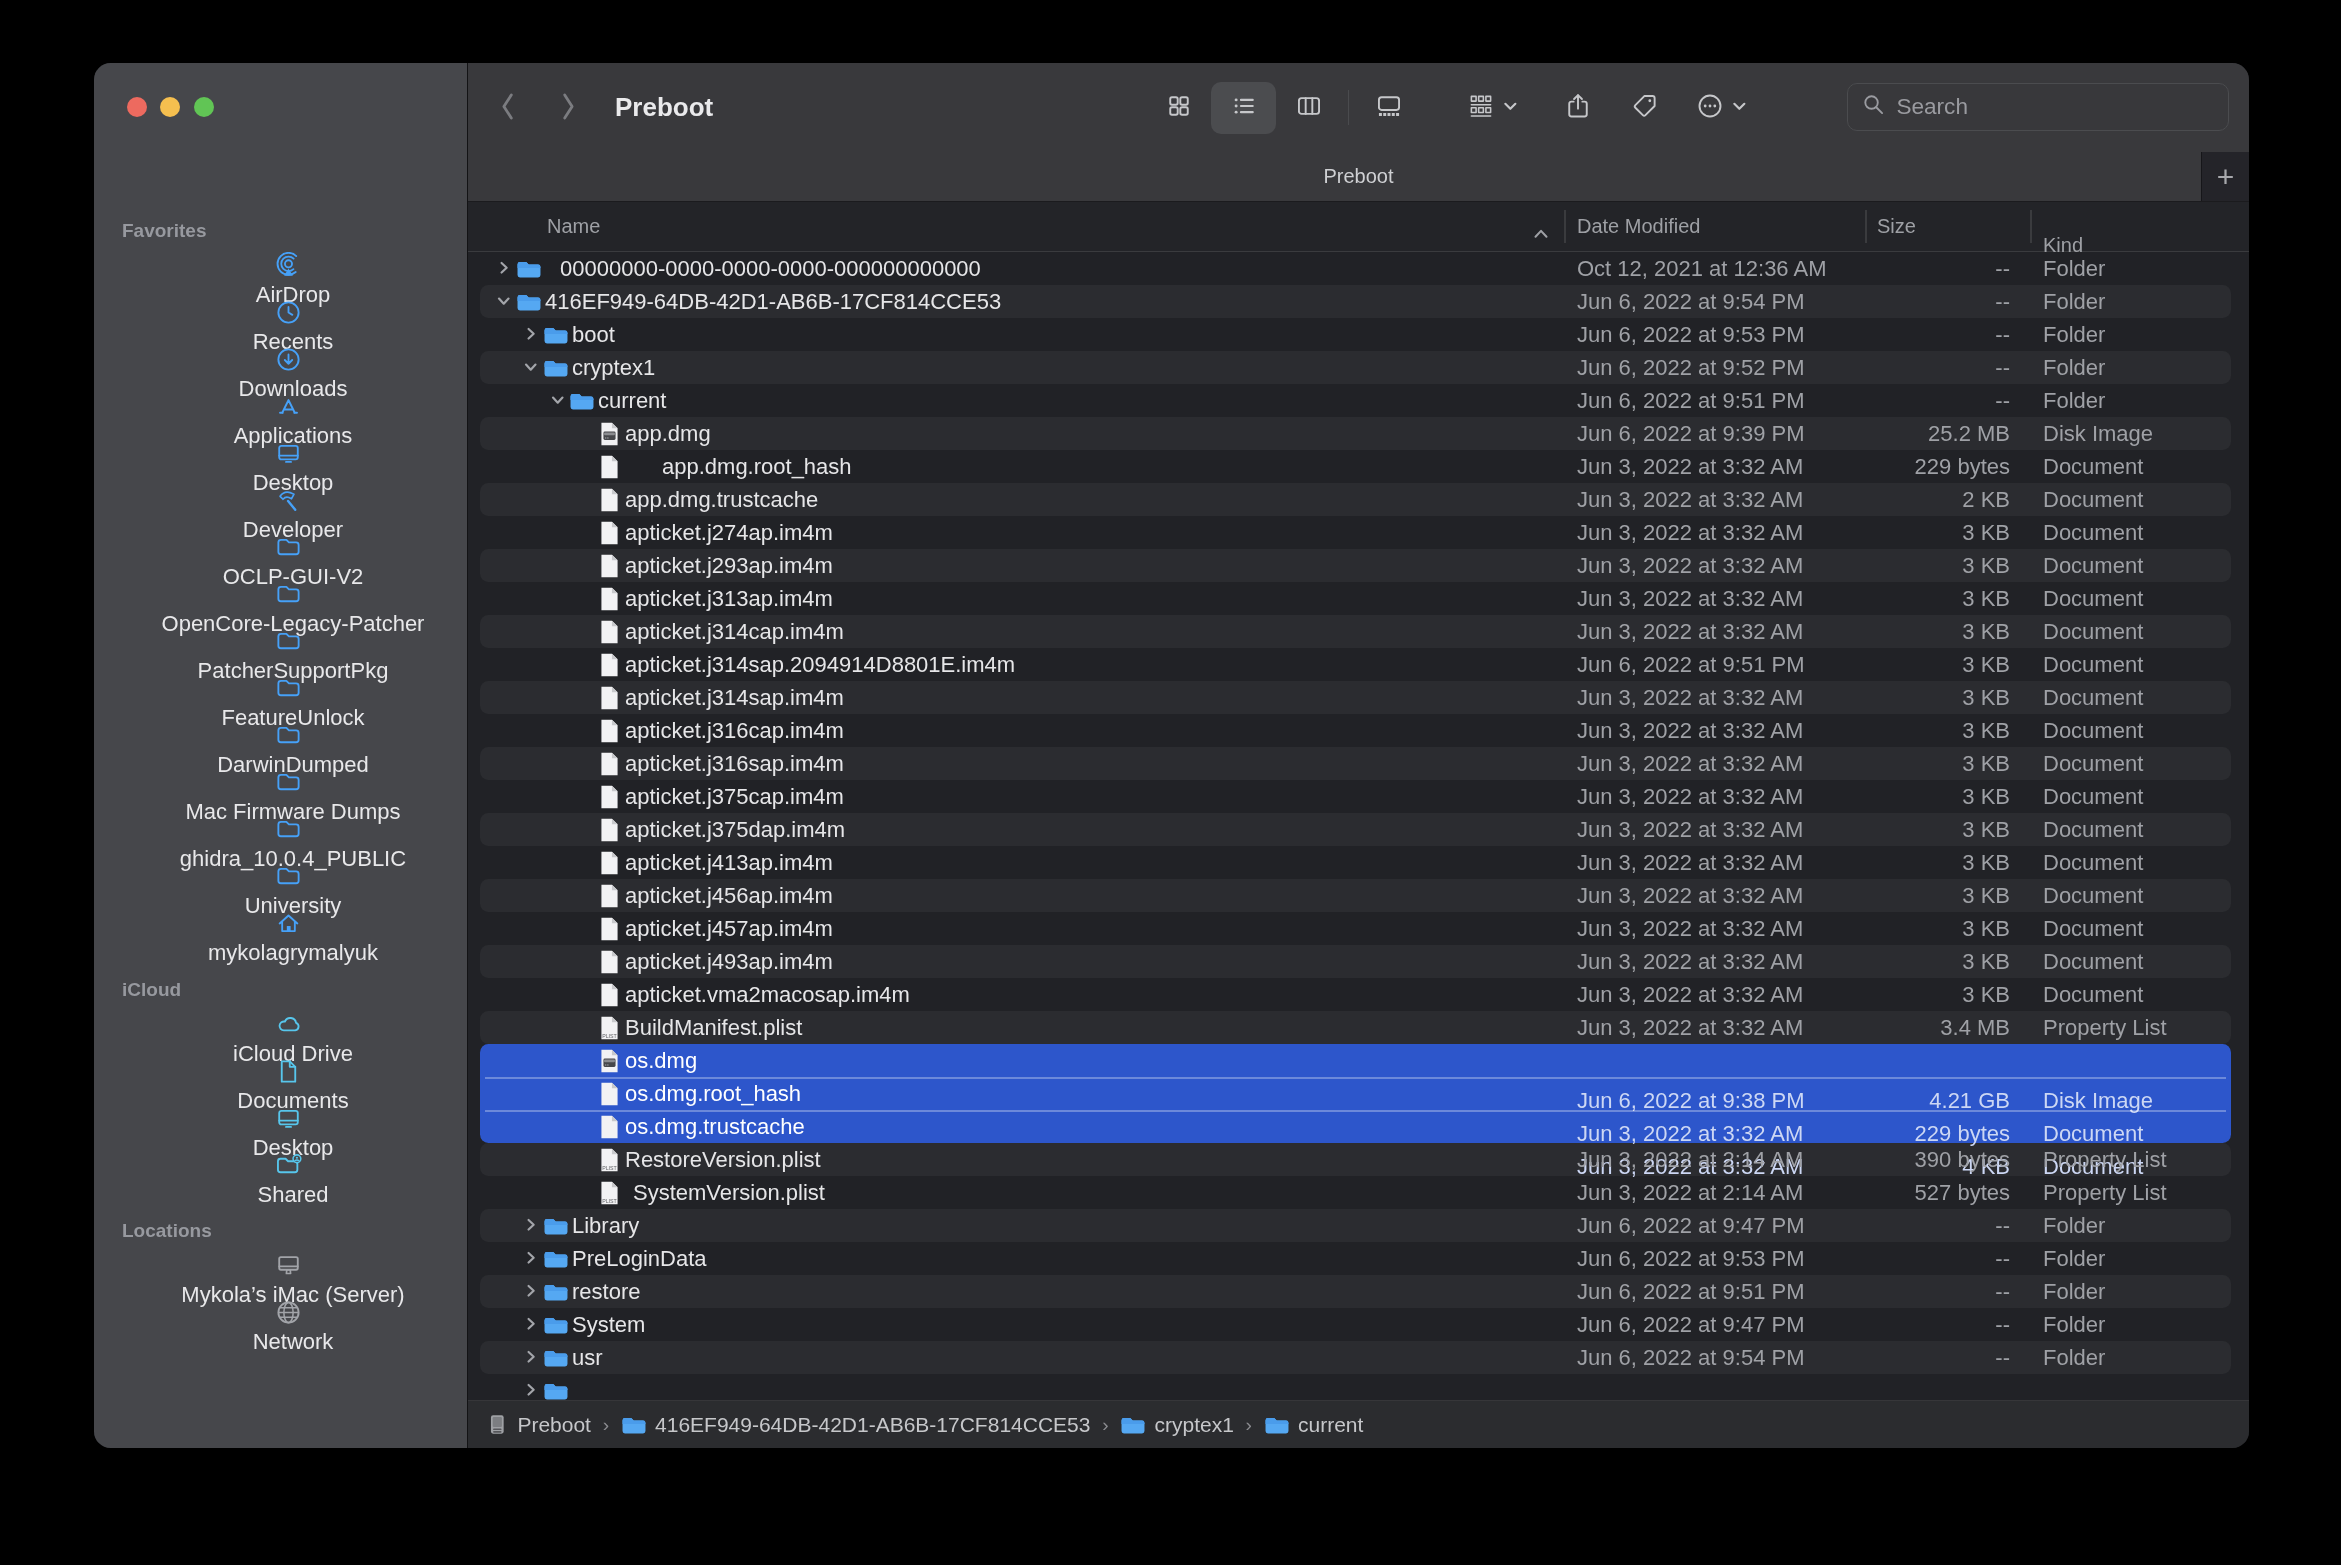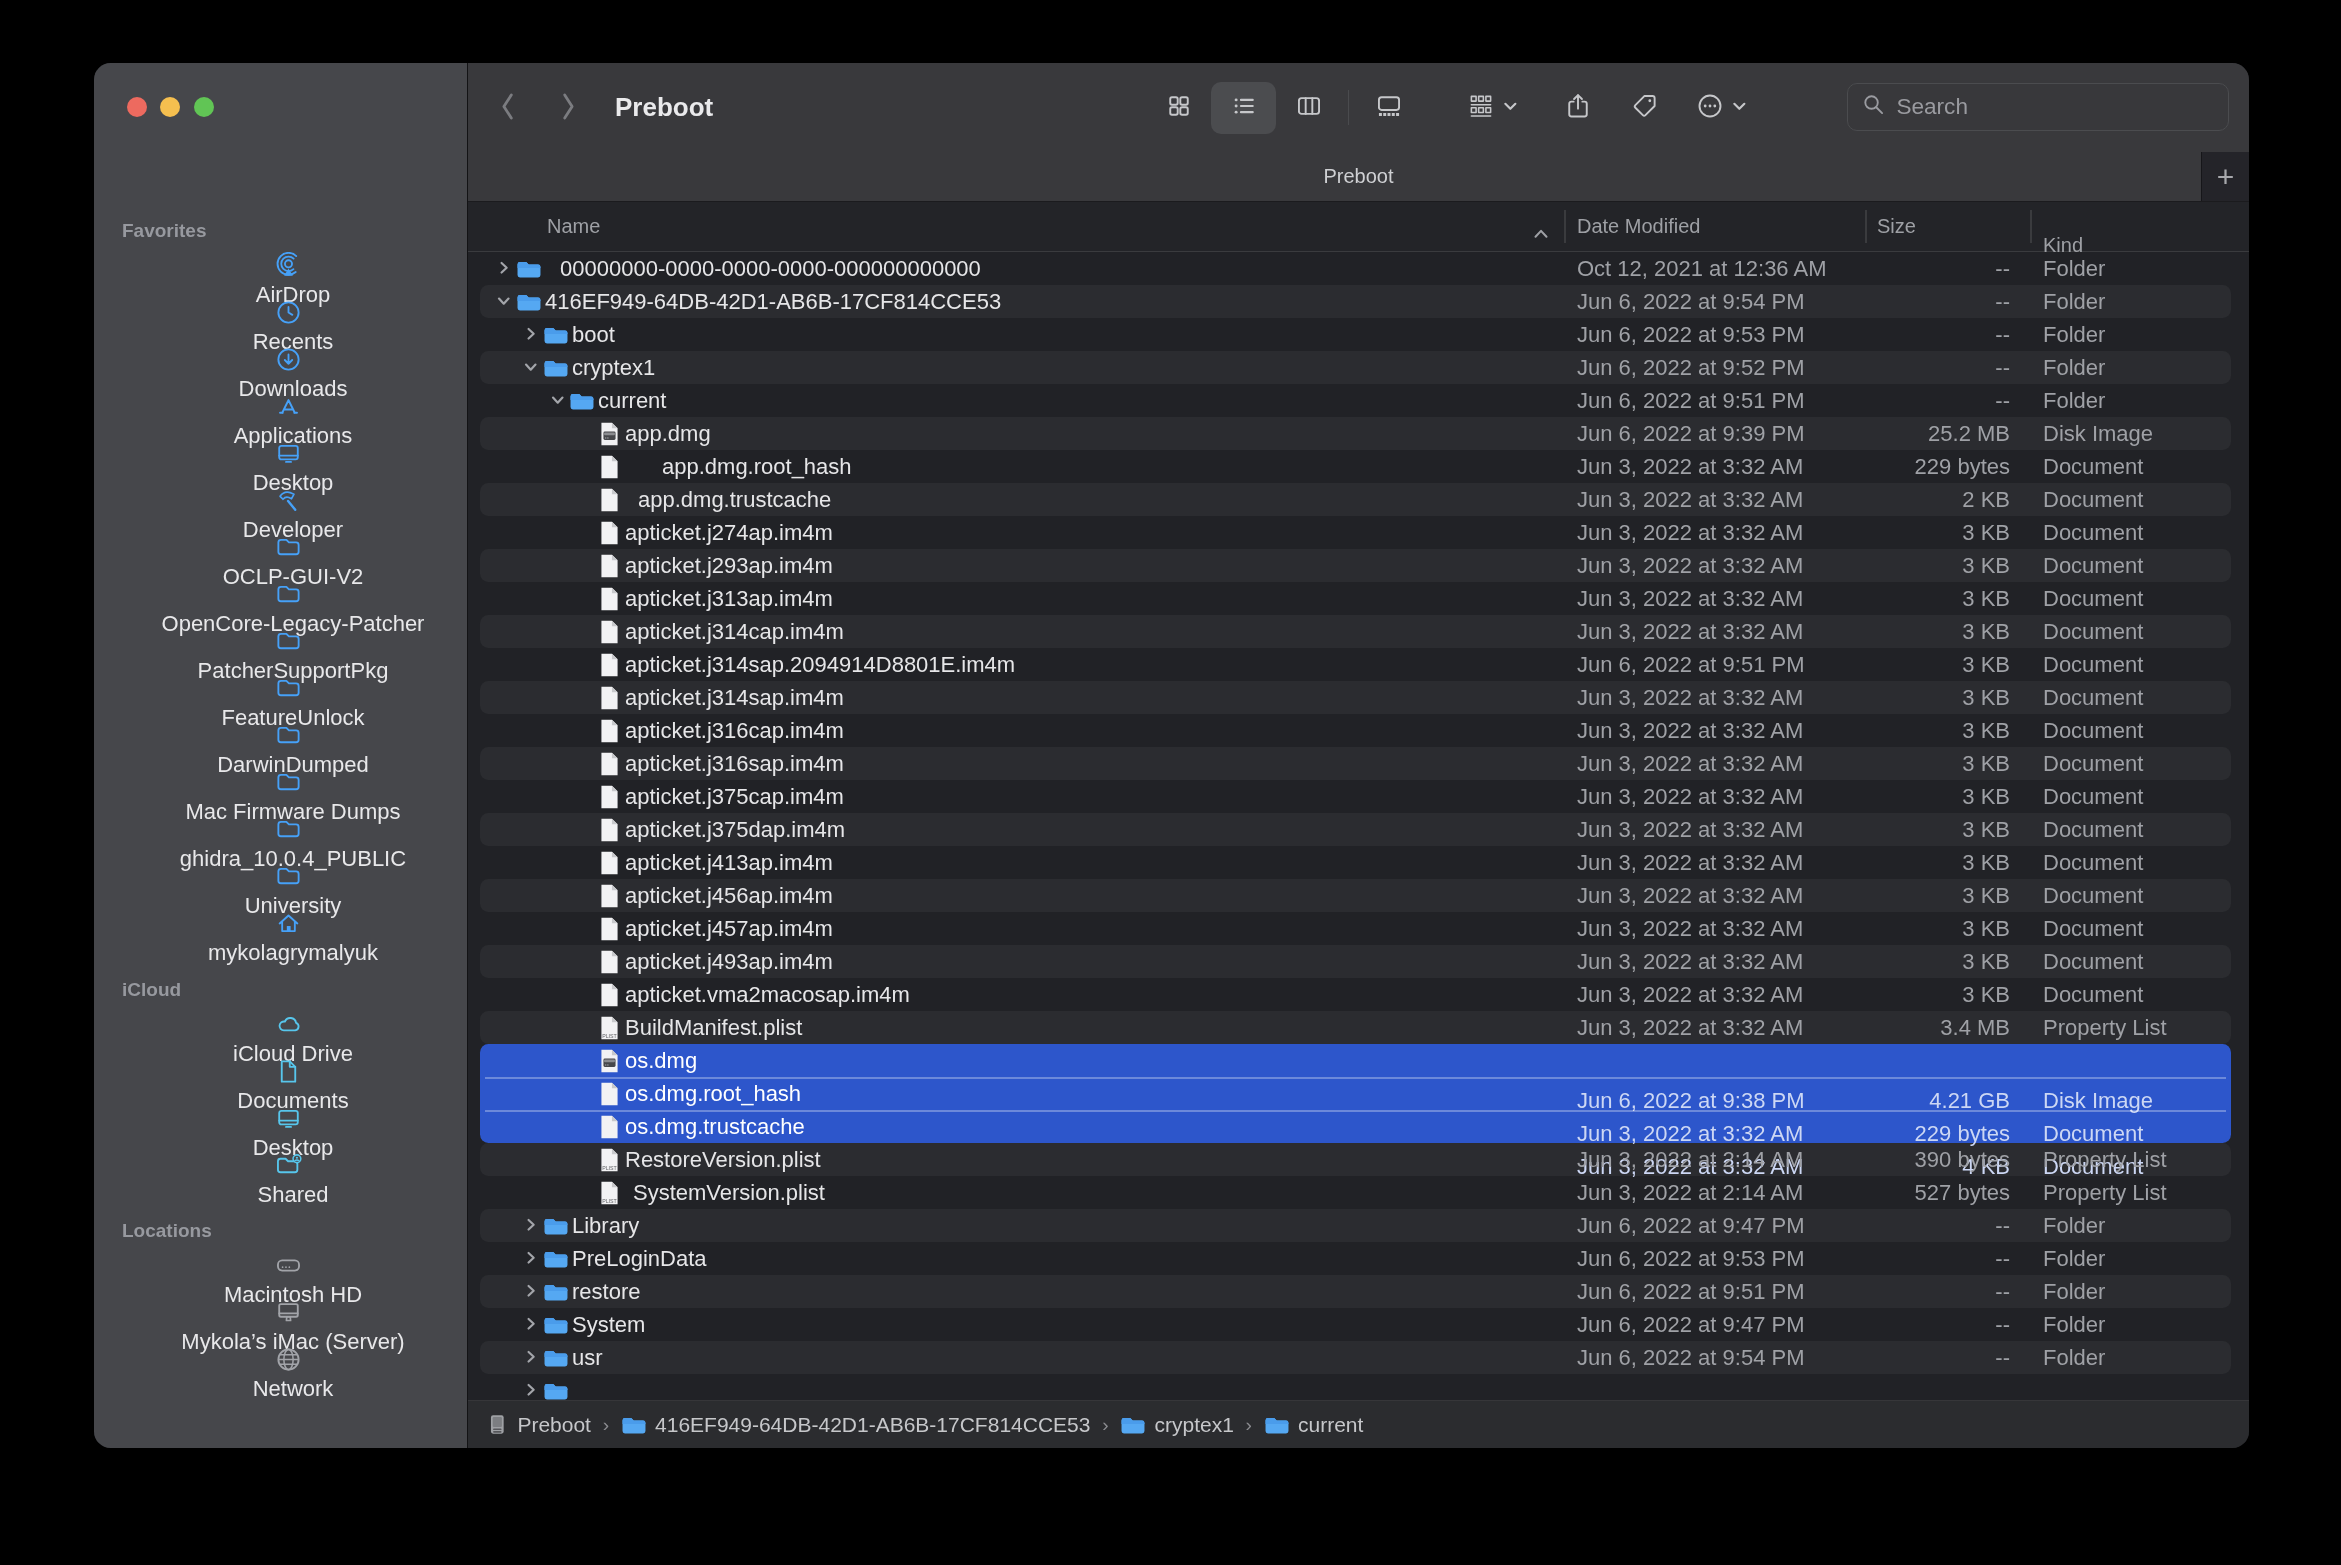--- a/index.html
+++ b/index.html
@@ -258,31 +258,20 @@
               <path d="M3.5 11q0-3 3-3h6l3 3h8q3 0 3 3v7q0 3-3 3h-17q-3 0-3-3z" stroke="#57c6ec" stroke-width="2.2"></path>
               <circle cx="26" cy="8" r="4.6" fill="#46474b" stroke="#57c6ec" stroke-width="1.8"></circle>
               <circle cx="26" cy="6.8" r="1.3" fill="#57c6ec"></circle>
               <path d="M23.5 10.4q2.5-2 5 0" stroke="#57c6ec" stroke-width="1.6"></path>
             </svg>
           </span>
           <span>Shared</span>
         </div>
         <div class="sb-gap"></div>
         <div class="sb-header">Locations</div>
-        <div class="sb-item">
-          <span class="sb-icon">
-            <svg viewBox="0 0 32 32" width="27" height="27" fill="none" stroke-linecap="round" stroke-linejoin="round">
-              <rect x="3.5" y="10" width="25" height="12" rx="5" stroke="#a2a4a9" stroke-width="2.2"></rect>
-              <circle cx="9" cy="18" r="1" fill="#a2a4a9"></circle>
-              <circle cx="13" cy="18" r="1" fill="#a2a4a9"></circle>
-              <circle cx="17" cy="18" r="1" fill="#a2a4a9"></circle>
-            </svg>
-          </span>
-          <span>Macintosh HD</span>
-        </div>
         <div class="sb-item">
           <span class="sb-icon">
             <svg viewBox="0 0 32 32" width="27" height="27" fill="none" stroke-linecap="round" stroke-linejoin="round">
               <rect x="5" y="6" width="22" height="15" rx="2" stroke="#a2a4a9" stroke-width="2.2"></rect>
               <path d="M5 17h22" stroke="#a2a4a9" stroke-width="2"></path>
               <path d="M13.5 25.5 14 21h4l.5 4.5z" stroke="#a2a4a9" stroke-width="2"></path>
             </svg>
           </span>
           <span>Mykola’s iMac (Server)</span>
         </div>
@@ -538,21 +527,21 @@
           <span class="cell c-sec c-kind">Document</span>
         </div>
         <div class="row zebra">
           <div class="row-bg"></div>
           <span class="icon-box" style="left: 127px;">
             <svg viewBox="0 0 26 32" width="21" height="26" fill="none" stroke-linecap="round" stroke-linejoin="round">
               <path d="M3 2h13l7 7v21H3z" fill="#f2f2f4"></path>
               <path d="M16 2l7 7h-7z" fill="#c7c8cb"></path>
             </svg>
           </span>
-          <span class="cell c-name" style="left: 157px; margin-left: 13px;">app.dmg.trustcache</span>
+          <span class="cell c-name" style="left: 157px;">app.dmg.trustcache</span>
           <span class="cell c-sec c-date">Jun 3, 2022 at 3:32 AM</span>
           <span class="cell c-sec c-size">2 KB</span>
           <span class="cell c-sec c-kind">Document</span>
         </div>
         <div class="row">
           <div class="row-bg"></div>
           <span class="icon-box" style="left: 127px;">
             <svg viewBox="0 0 26 32" width="21" height="26" fill="none" stroke-linecap="round" stroke-linejoin="round">
               <path d="M3 2h13l7 7v21H3z" fill="#f2f2f4"></path>
               <path d="M16 2l7 7h-7z" fill="#c7c8cb"></path>

